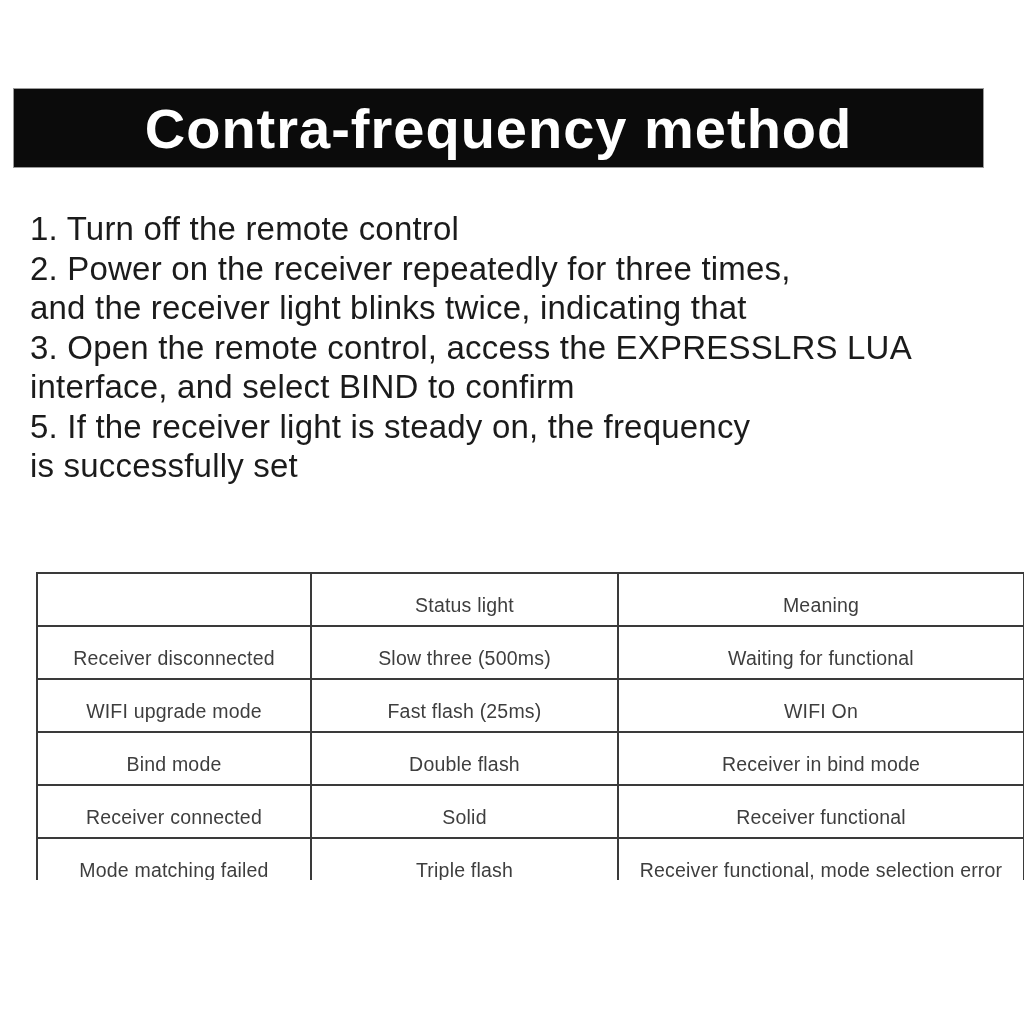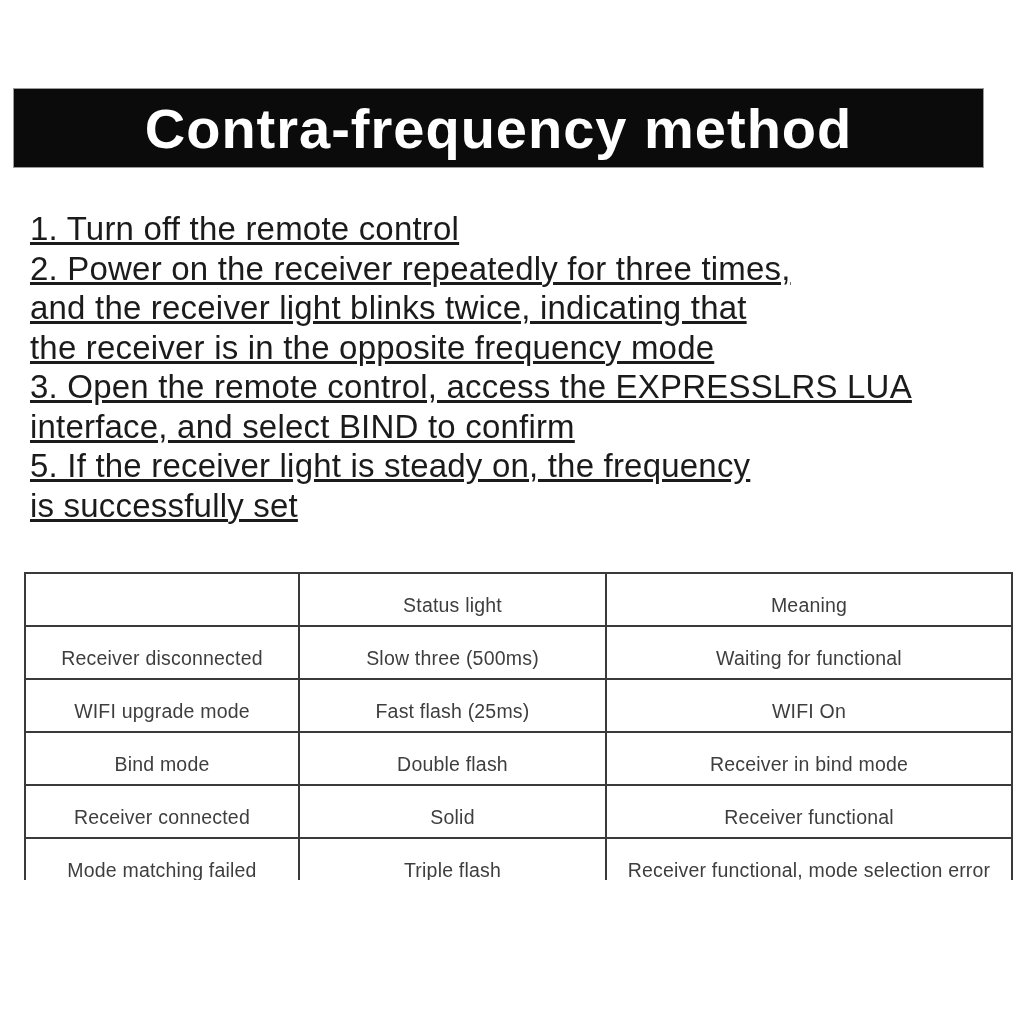--- a/index.html
+++ b/index.html
@@ -40,25 +40,24 @@
     left: 30px;
     top: 209px;
     width: 960px;
     color: #1b1b1b;
     font-size: 33px;
     line-height: 39.5px;
     letter-spacing: 0.2px;
   }
   .instr-line {
     white-space: nowrap;
-    text-decoration: underline;
   }
   .status-table {
     position: absolute;
-    left: 24px;
+    left: 36px;
     top: 572px;
     width: 957px;
     height: 318px;
     border-collapse: collapse;
     table-layout: fixed;
   }
   .status-table td, .status-table th {
     border: 2px solid #3a3a3a;
     text-align: center;
     vertical-align: middle;
@@ -83,21 +82,20 @@
 <div class="page">
 
   <div class="banner">
     <div class="banner-title">Contra-frequency method</div>
   </div>
 
   <div class="instructions">
     <div class="instr-line">1. Turn off the remote control</div>
     <div class="instr-line">2. Power on the receiver repeatedly for three times,</div>
     <div class="instr-line">and the receiver light blinks twice, indicating that</div>
-    <div class="instr-line">the receiver is in the opposite frequency mode</div>
     <div class="instr-line">3. Open the remote control, access the EXPRESSLRS LUA</div>
     <div class="instr-line">interface, and select BIND to confirm</div>
     <div class="instr-line">5. If the receiver light is steady on, the frequency</div>
     <div class="instr-line">is successfully set</div>
   </div>
 
   <table class="status-table">
     <tbody>
       <tr>
         <td class="col-1"></td>

